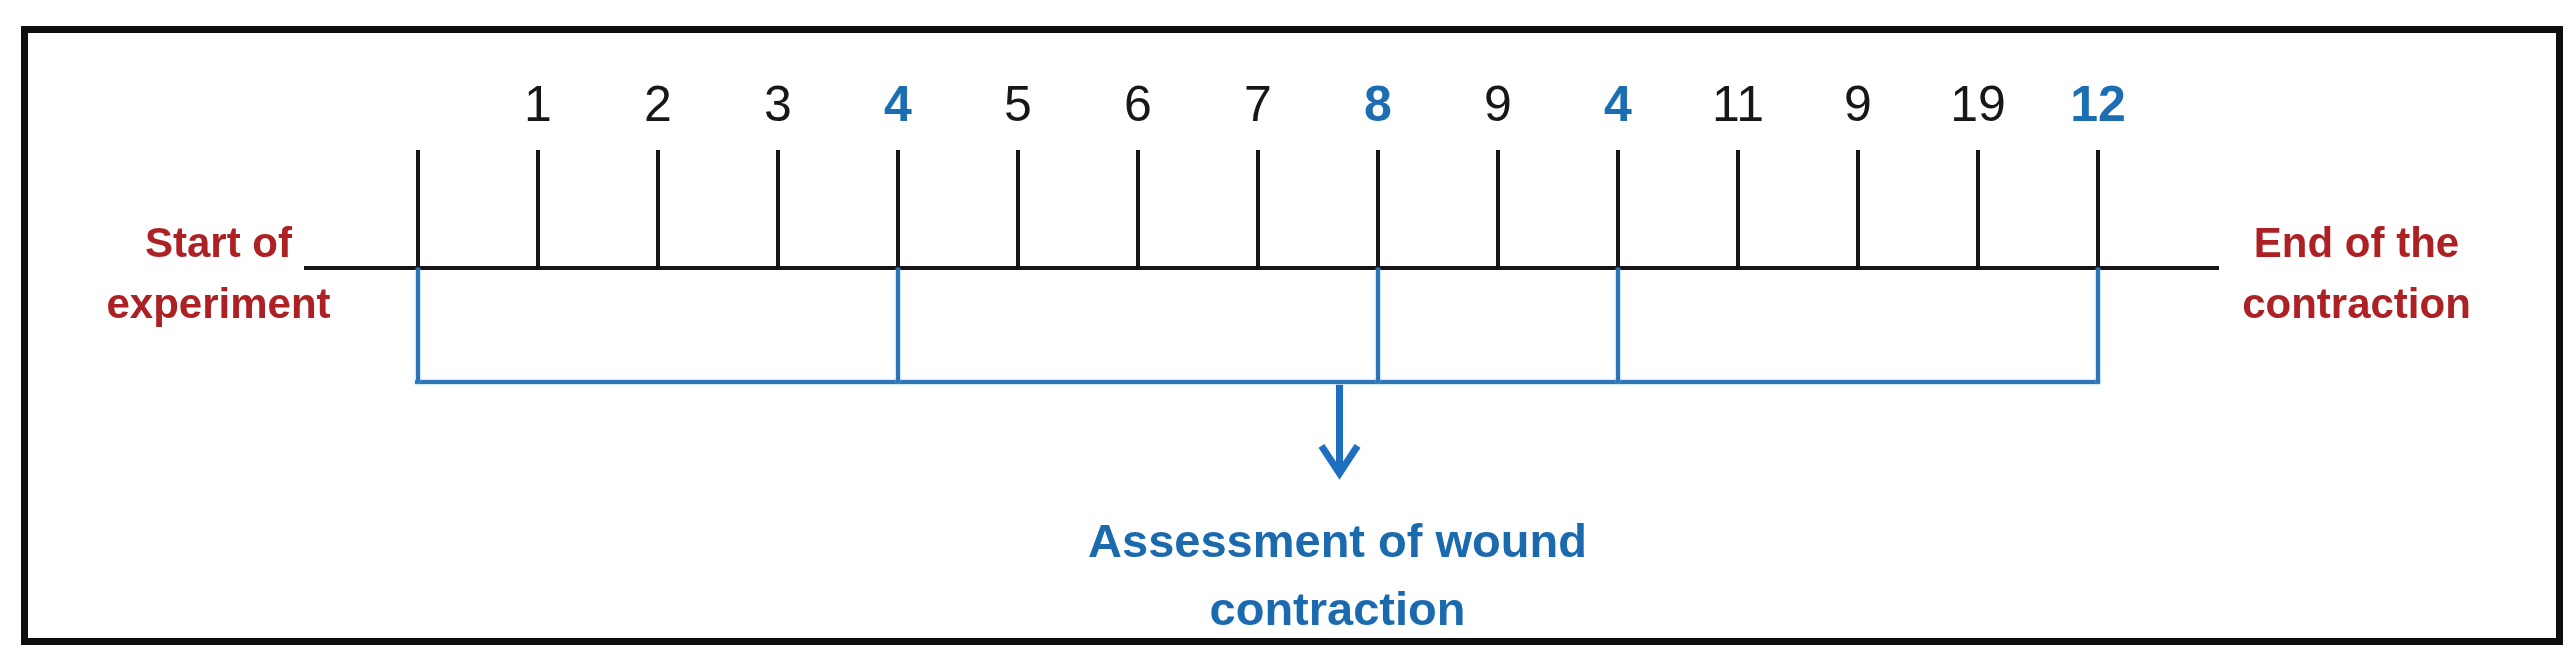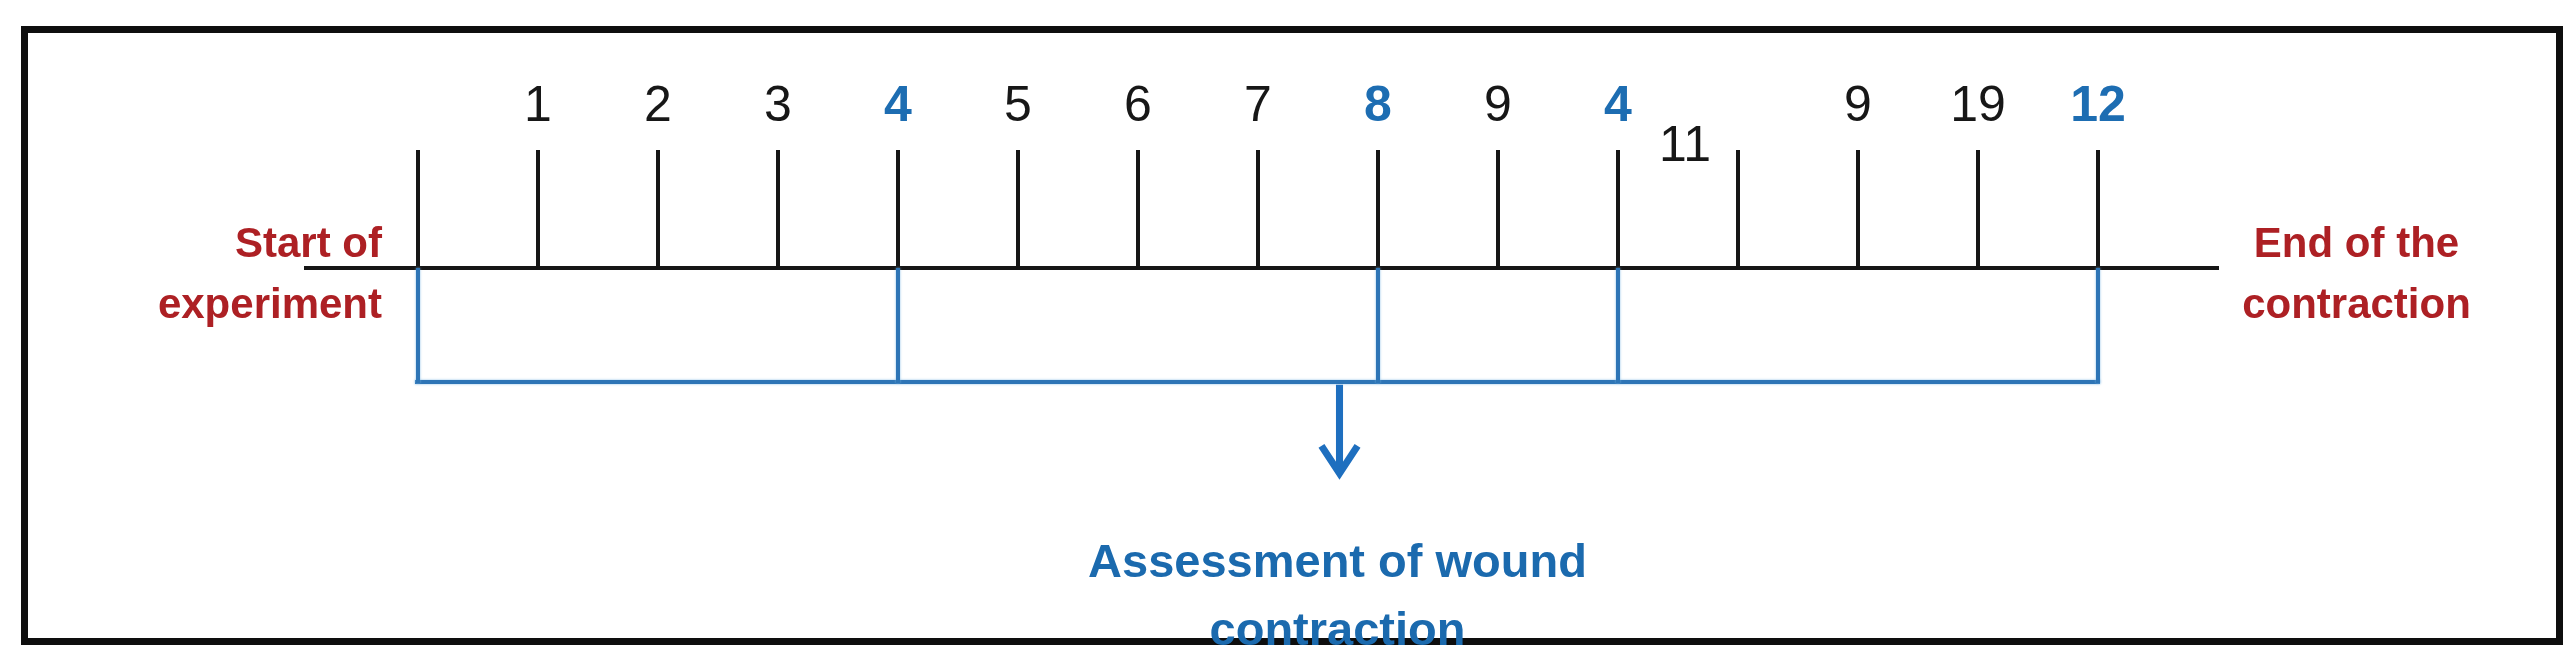--- a/index.html
+++ b/index.html
@@ -71,21 +71,21 @@
     position: absolute;
     top: 212px;
     width: 315px;
     text-align: center;
     font-size: 42px;
     line-height: 61px;
     font-weight: 700;
     color: #AD2024;
     white-space: pre-line;
   }
-  .side-label.start { left: 67px; text-align: right; }
+  .side-label.start { left: 61px; }
   .side-label.end   { left: 2199px; }
   .bracket-h {
     position: absolute;
     left: 415px;
     top: 380px;
     width: 1685px;
     height: 3.9px;
     background: #2E75B6;
     box-shadow: 0 0 2.4px rgba(120,180,225,.9);
   }
@@ -108,21 +108,20 @@
     position: absolute;
     left: 1023px;
     top: 507px;
     width: 629px;
     text-align: center;
     font-size: 47px;
     line-height: 68px;
     font-weight: 700;
     color: #1B6AAE;
     white-space: pre-line;
-    margin-top: 20px;
   }
 </style>
 </head>
 <body>
 
 <div class="canvas">
 
   <div class="frame"></div>
 
   <div class="axis"></div>
@@ -143,21 +142,21 @@
       <div class="day-label" style="left: 1079px;">6</div>
       <div class="tick" style="left: 1256px;"></div>
       <div class="day-label" style="left: 1199px;">7</div>
       <div class="tick" style="left: 1376px;"></div>
       <div class="day-label hl" style="left: 1319px;">8</div>
       <div class="tick" style="left: 1496px;"></div>
       <div class="day-label" style="left: 1439px;">9</div>
       <div class="tick" style="left: 1616px;"></div>
       <div class="day-label hl" style="left: 1559px;">4</div>
       <div class="tick" style="left: 1736px;"></div>
-      <div class="day-label" style="left: 1626px; margin-top: 40px;">11</div>
+      <div class="day-label" style="left: 1679px;">11</div>
       <div class="tick" style="left: 1856px;"></div>
       <div class="day-label" style="left: 1799px;">9</div>
       <div class="tick" style="left: 1976px;"></div>
       <div class="day-label" style="left: 1919px;">19</div>
       <div class="tick" style="left: 2096px;"></div>
       <div class="day-label hl" style="left: 2039px;">12</div>
     </div>
 
 
   <div class="side-label start">Start of

